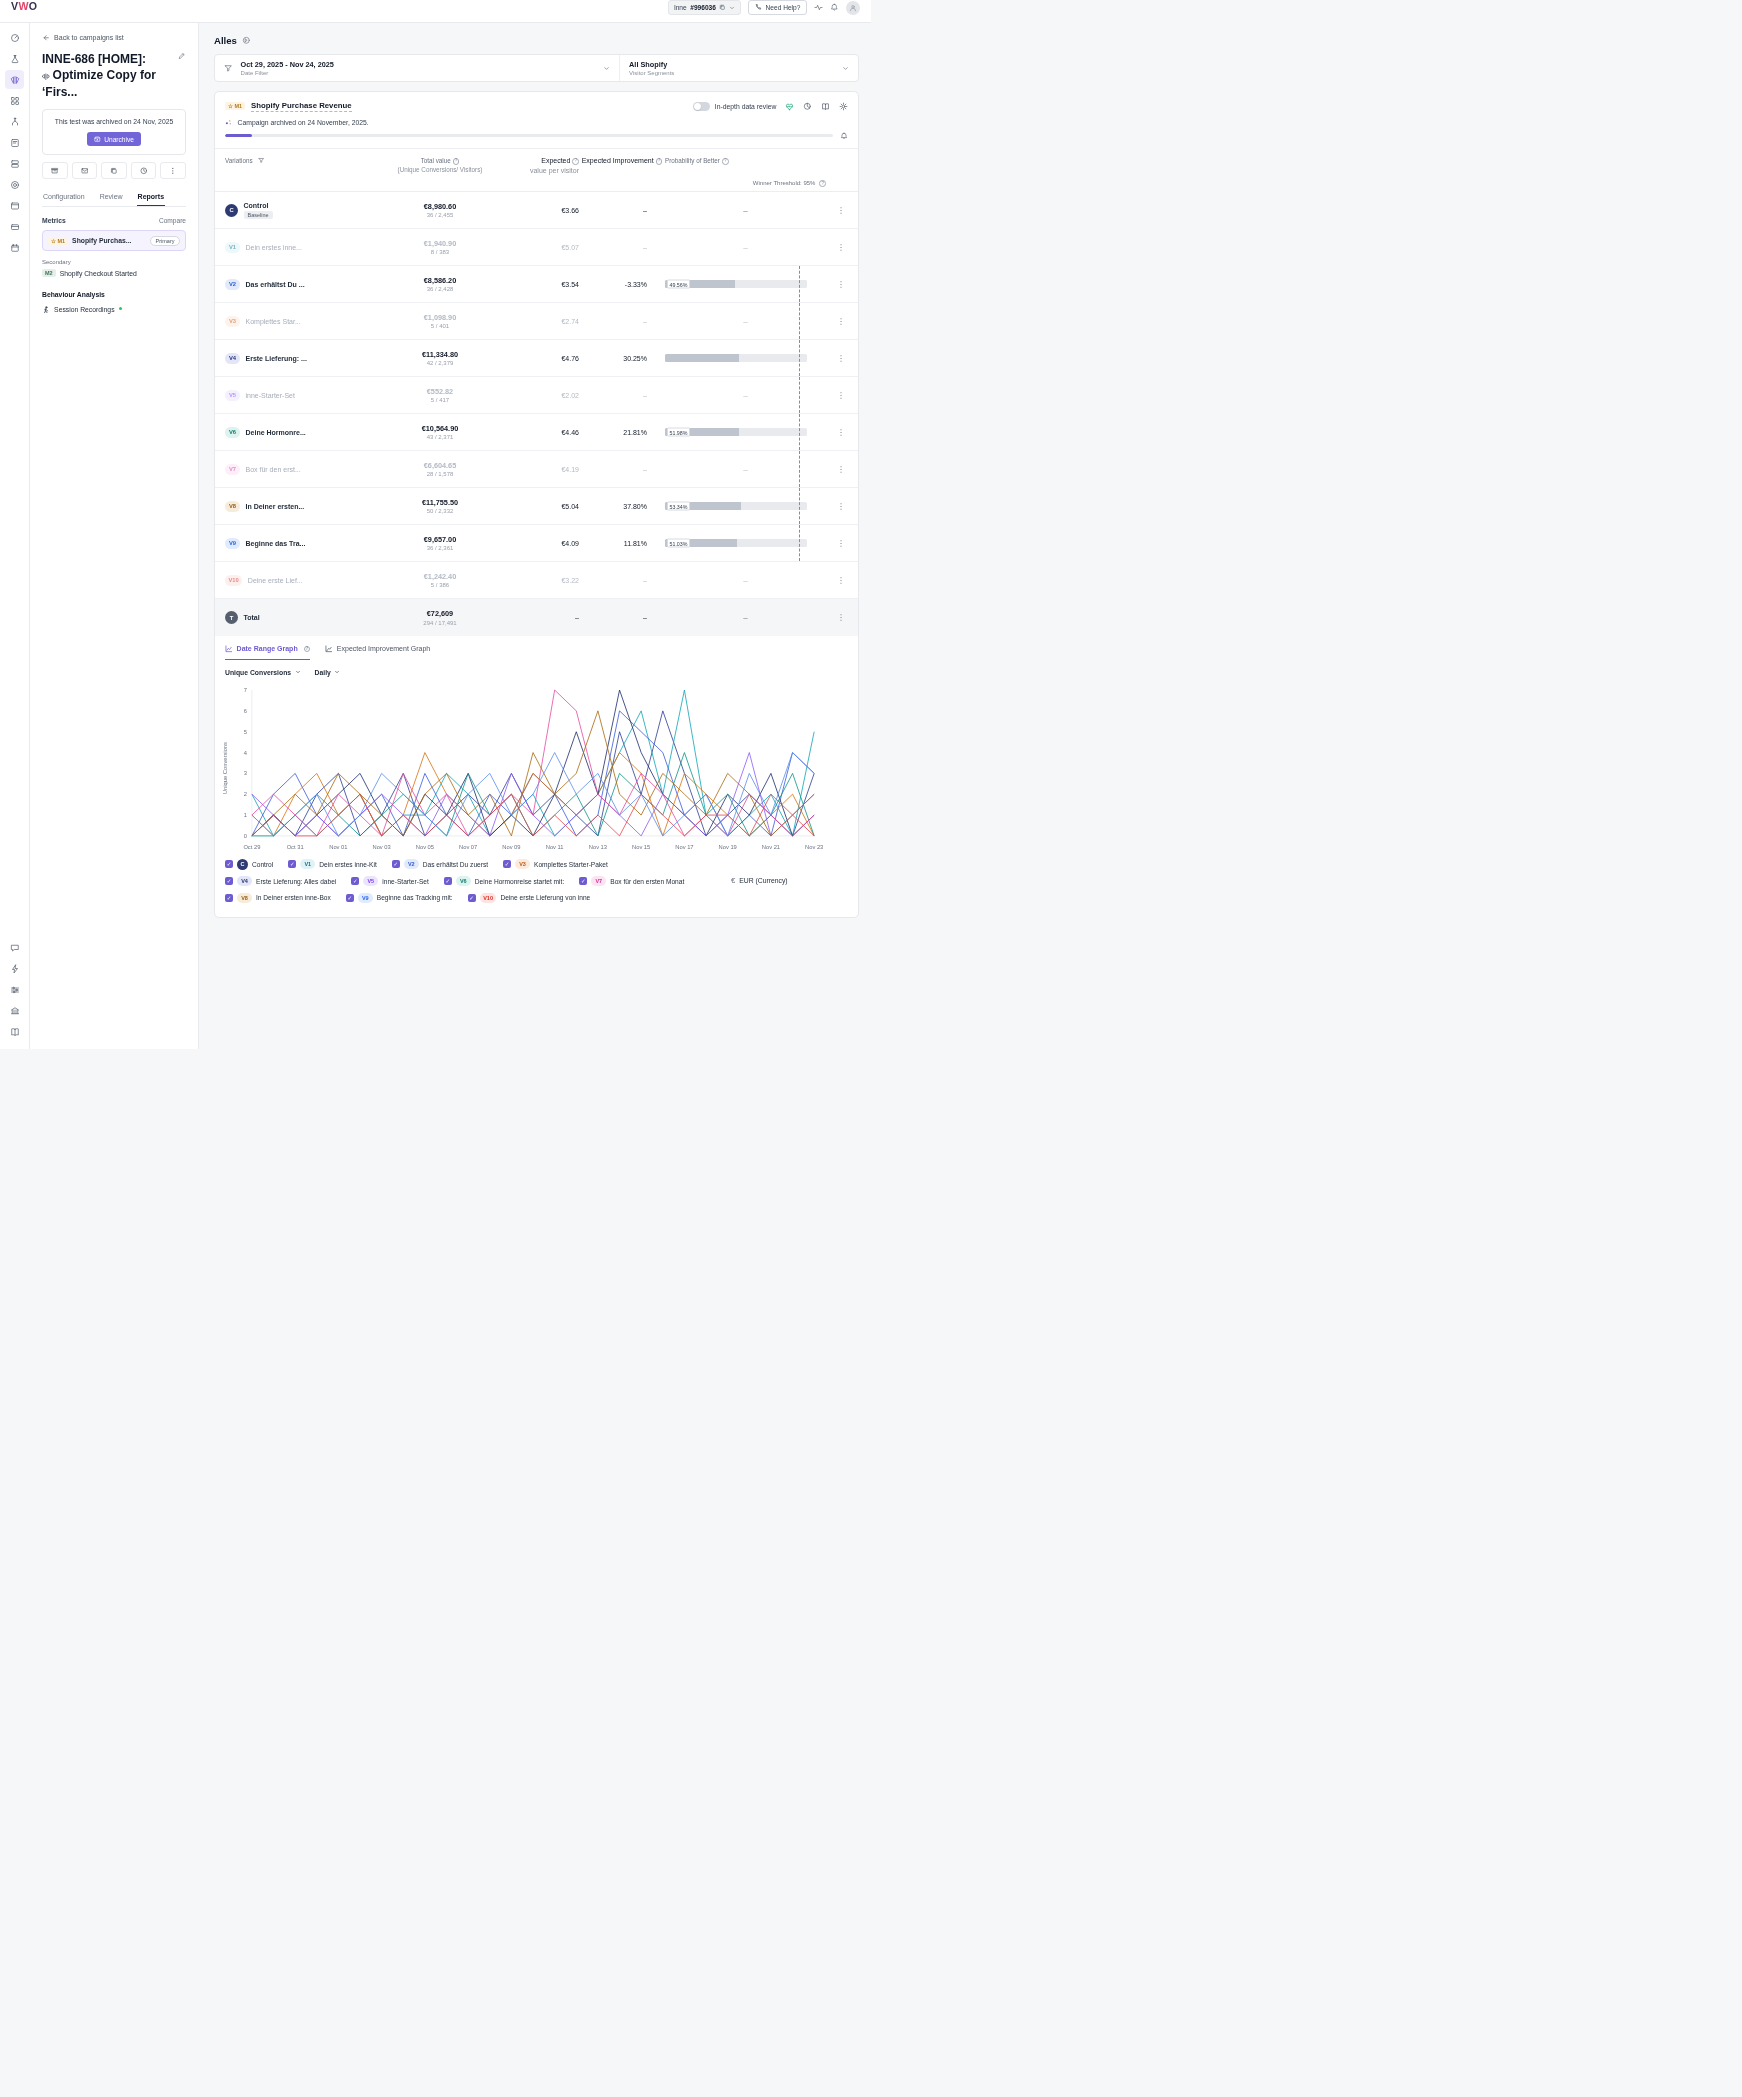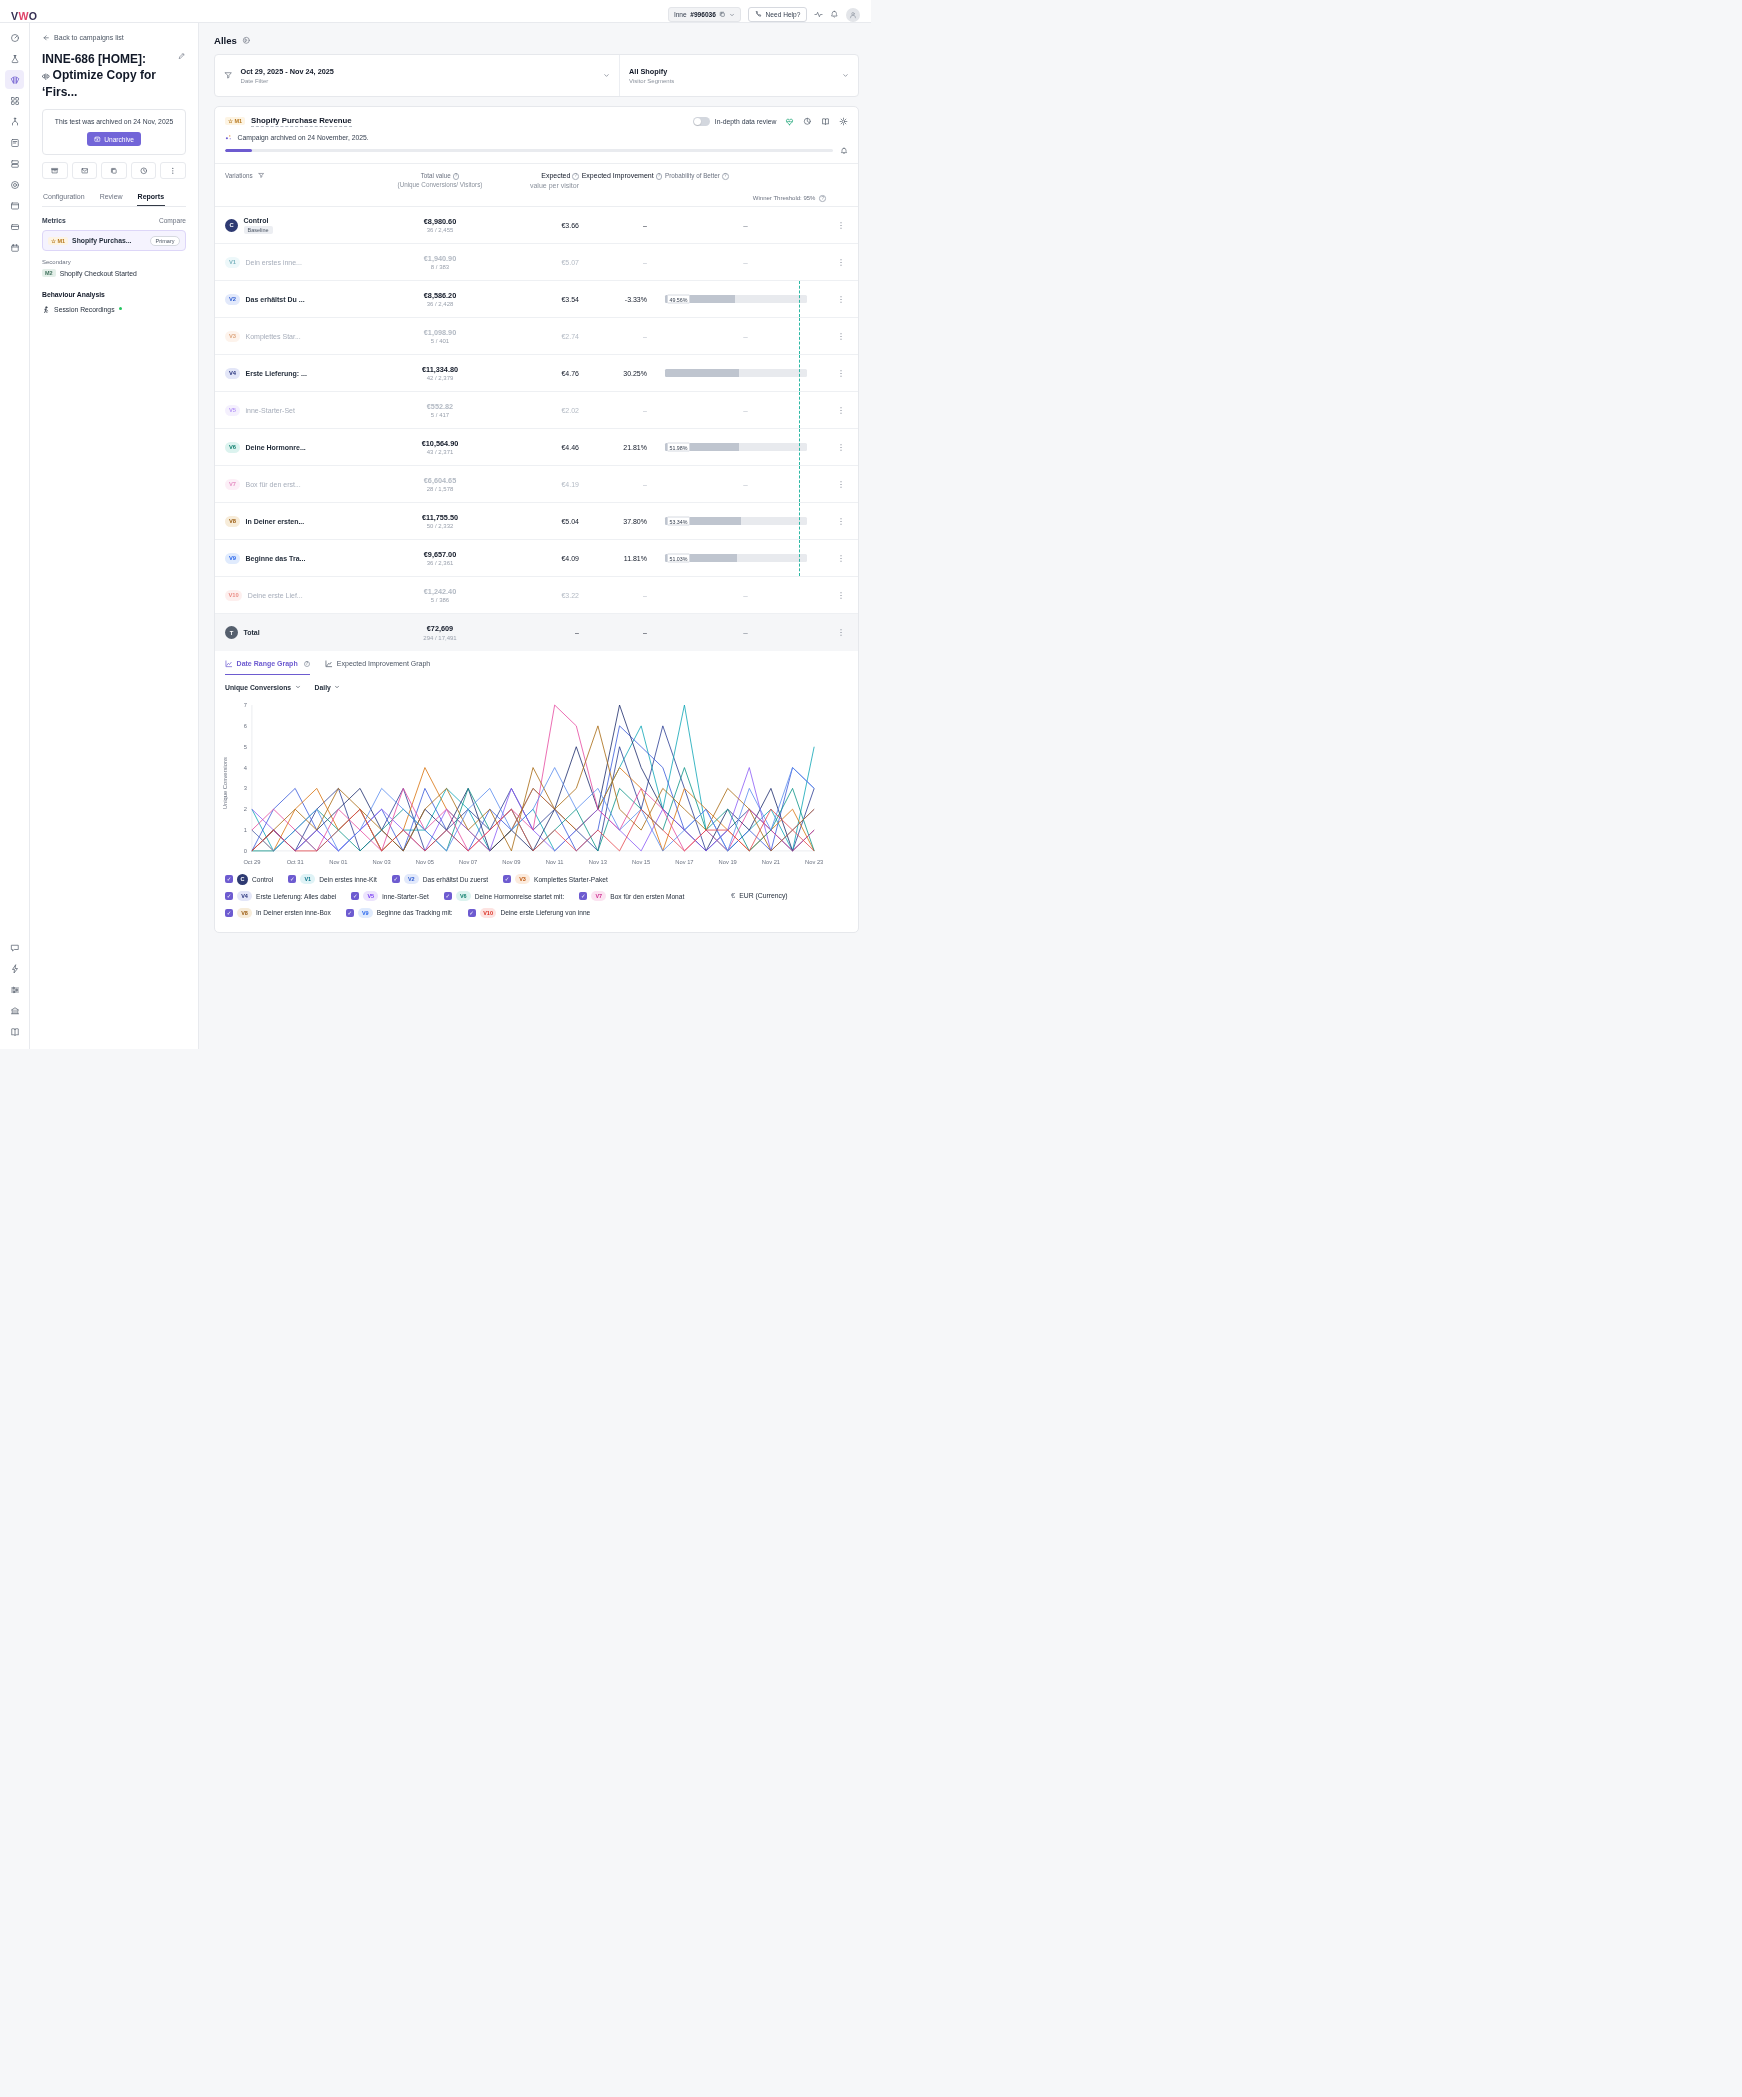--- a/index.html
+++ b/index.html
@@ -1,21 +1,21 @@
 <!DOCTYPE html>
 <html style="font-size:8px"><head>
 <meta charset="utf-8">
 <style>
   * { box-sizing: border-box; margin: 0; padding: 0; }
   html,body { width: 871px; background:#f6f7f9; font-family:"Liberation Sans",sans-serif; color:#1f2937; }
   svg { display:block; }
   .ic { stroke:currentColor; fill:none; stroke-width:1.5; stroke-linecap:round; stroke-linejoin:round; }
 
   
-  .topbar { height:23px; background:#fff; border-bottom:0.5px solid #e8eaee; display:flex; align-items:flex-end; justify-content:space-between; padding:0 11px; }
+  .topbar { height:23px; background:#fff; border-bottom:0.5px solid #e8eaee; display:flex; align-items:flex-start; justify-content:space-between; padding:0 11px; }
   .logo { font-size:10.6px; font-weight:800; letter-spacing:0.3px; }
   .logo .l1,.logo .l3 { color:#363053; } .logo .l2 { color:#e0446a; }
   .top-right { display:flex; align-items:center; gap:7px; }
   .account-pill { background:#f2f3f5; border:0.5px solid #e3e5e9; border-radius:3px; height:15px; display:flex; align-items:center; gap:3.5px; padding:0 5px; font-size:6.6px; color:#374151; cursor:pointer; }
   .account-pill b { color:#111827; }
   .help-btn { background:#fff; border:0.5px solid #d6d9df; border-radius:3px; height:15px; display:flex; align-items:center; gap:3.5px; padding:0 6px; font-size:6.6px; color:#374151; cursor:pointer; }
   .top-icon { color:#5b6472; display:flex; align-items:center; }
   .avatar { width:14px; height:14px; border-radius:50%; background:#e3e5e9; display:flex; align-items:center; justify-content:center; color:#8a919c; }
 
   
@@ -53,21 +53,21 @@
   .metric-secondary .lbl { font-size:6.8px; color:#1f2937; }
   .behaviour-head { margin-top:14px; font-size:6.8px; font-weight:700; color:#111827; }
   .session-rec { margin-top:7.6px; display:flex; align-items:center; gap:4.5px; font-size:6.8px; color:#1f2937; cursor:pointer; }
   .green-dot { width:3px; height:3px; border-radius:50%; background:#22c55e; align-self:flex-start; margin-top:1px; }
 
   
   .main { flex:1; padding:12px 12px 20px 15px; }
   .report-head { display:flex; align-items:center; gap:5px; font-size:9.6px; font-weight:700; color:#111827; }
   .report-head .exp { color:#6b7280; cursor:pointer; }
 
-  .filter-card { margin-top:8px; background:#fff; border:0.5px solid #e6e8ec; border-radius:4px; display:flex; height:43px; }
+  .filter-card { margin-top:8px; background:#fff; border:0.5px solid #e6e8ec; border-radius:4px; display:flex; height:28px; }
   .filter-left { flex:0 0 63%; display:flex; align-items:center; gap:8px; padding:0 9px; border-right:0.5px solid #eceef2; cursor:pointer; }
   .filter-right { flex:1; display:flex; align-items:center; padding:0 9px; cursor:pointer; }
   .f-val { font-size:7.3px; font-weight:600; color:#111827; }
   .f-sub { font-size:6px; color:#8a919c; margin-top:1.5px; }
   .f-chev { margin-left:auto; color:#6b7280; }
 
   .metric-card { margin-top:9px; background:#fff; border:0.5px solid #e6e8ec; border-radius:5px; }
   .metric-card-head { display:flex; align-items:center; gap:6px; padding:8.6px 10px 5px; }
   .metric-title { font-size:7.8px; font-weight:600; color:#111827; border-bottom:0.8px dashed #b4bac4; padding-bottom:1px; cursor:pointer; }
   .head-right { margin-left:auto; display:flex; align-items:center; gap:9px; }

